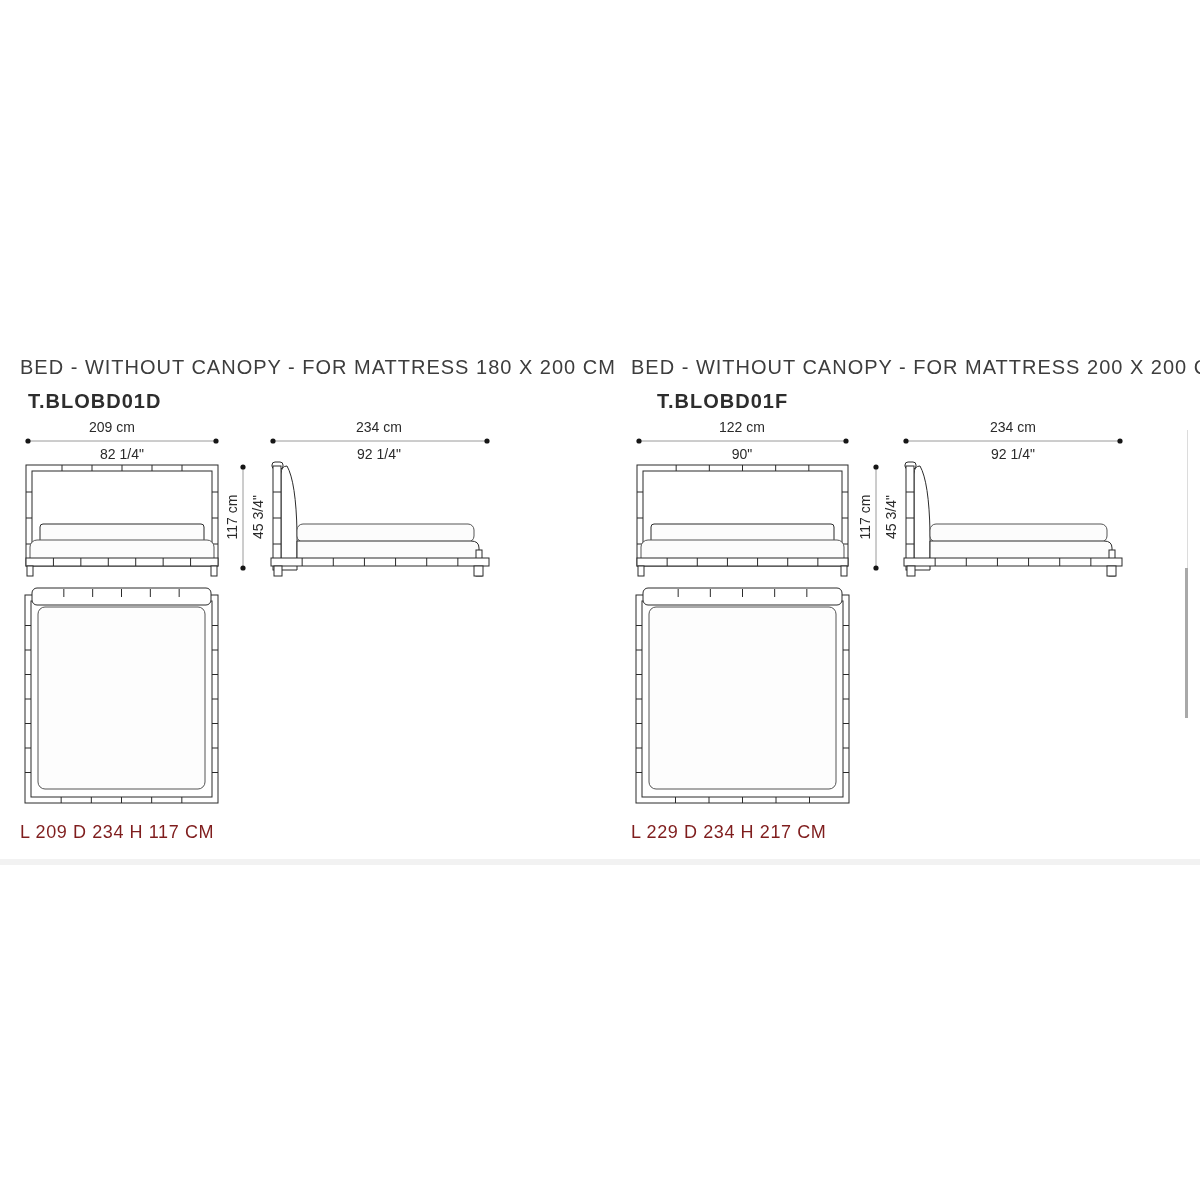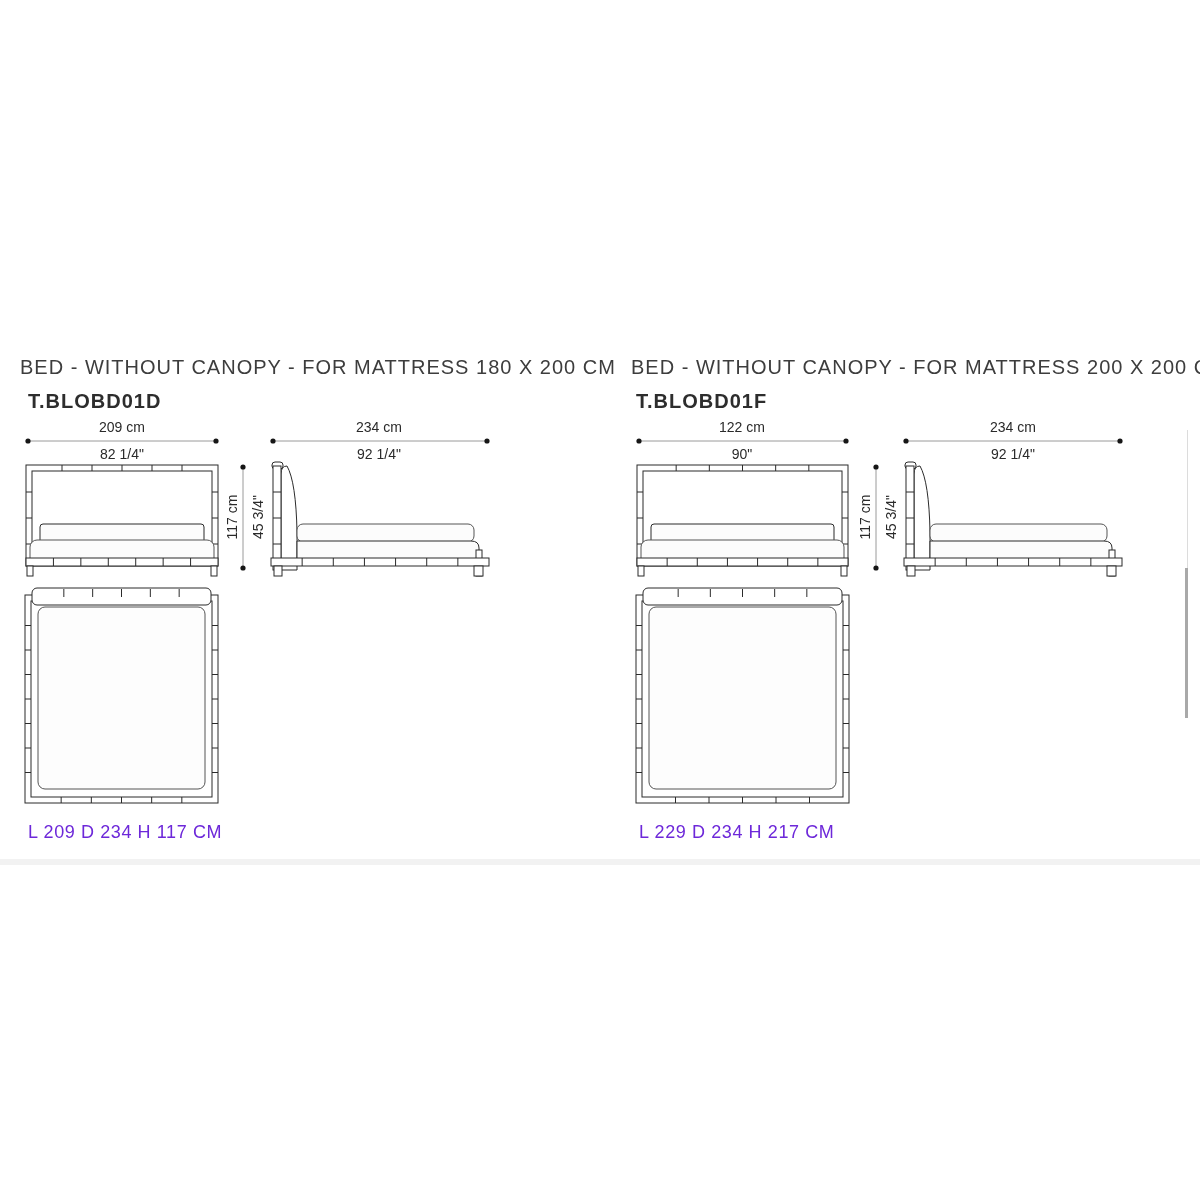--- a/index.html
+++ b/index.html
@@ -7,21 +7,21 @@
           font-family:"Liberation Sans",sans-serif;overflow:hidden;}
   #art{position:absolute;left:0;top:0;}
   .title{position:absolute;top:356px;margin:0;font-size:20px;font-weight:400;
          letter-spacing:1px;color:#3d3d3d;white-space:nowrap;}
   .code{position:absolute;top:382px;margin:8px;font-size:20px;font-weight:700;
         letter-spacing:1px;color:#2d2d2d;white-space:nowrap;}
   .dim{position:absolute;font-size:14px;color:#2a2a2a;white-space:nowrap;
        transform:translateX(-50%);}
   .dim.rot{transform:translate(-50%,-50%) rotate(-90deg);}
   .summary{position:absolute;top:822px;font-size:18px;font-weight:400;
-           letter-spacing:0.6px;color:#6d28d9;white-space:nowrap;margin-left:8px;}
+           letter-spacing:0.6px;color:#7f1d1d;white-space:nowrap;}
   .divider{position:absolute;left:0;top:859px;width:1200px;height:6px;background:#f2f2f2;}
   .scrolltrack{position:absolute;left:1187px;top:430px;width:1px;height:140px;background:#dcdcdc;}
   .scrollthumb{position:absolute;left:1185px;top:568px;width:3px;height:150px;background:#a9a9a9;}
 </style>
 </head>
 <body>
 
 <div id="canvas">
 
   <svg id="art" width="1200" height="1200" viewBox="0 0 1200 1200">
@@ -206,35 +206,35 @@
     </svg>
 
   <div class="divider"></div>
   <div class="scrolltrack"></div>
   <div class="scrollthumb"></div>
 
   <section>
     <h1 class="title" style="left:20px">BED - WITHOUT CANOPY - FOR MATTRESS 180 X 200 CM</h1>
     <h2 class="code" style="left:20px">T.BLOBD01D</h2>
 
-    <span class="dim" style="left:122px;top:419px">209 cm</span>
+    <span class="dim" style="left:112px;top:419px">209 cm</span>
     <span class="dim" style="left:122px;top:446px">82 1/4"</span>
 
     <span class="dim" style="left:379px;top:419px">234 cm</span>
     <span class="dim" style="left:379px;top:446px">92 1/4"</span>
 
     <span class="dim rot" style="left:232px;top:517px">117 cm</span>
     <span class="dim rot" style="left:258px;top:517px">45 3/4"</span>
 
     <div class="summary" style="left:20px">L 209 D 234 H 117 CM</div>
   </section>
 
   <section>
     <h1 class="title" style="left:631px">BED - WITHOUT CANOPY - FOR MATTRESS 200 X 200 CM</h1>
-    <h2 class="code" style="left:628px">T.BLOBD01F</h2>
+    <h2 class="code" style="left:649px">T.BLOBD01F</h2>
 
     <span class="dim" style="left:742px;top:419px">122 cm</span>
     <span class="dim" style="left:742px;top:446px">90"</span>
 
     <span class="dim" style="left:1013px;top:419px">234 cm</span>
     <span class="dim" style="left:1013px;top:446px">92 1/4"</span>
 
     <span class="dim rot" style="left:865px;top:517px">117 cm</span>
     <span class="dim rot" style="left:891px;top:517px">45 3/4"</span>
 

